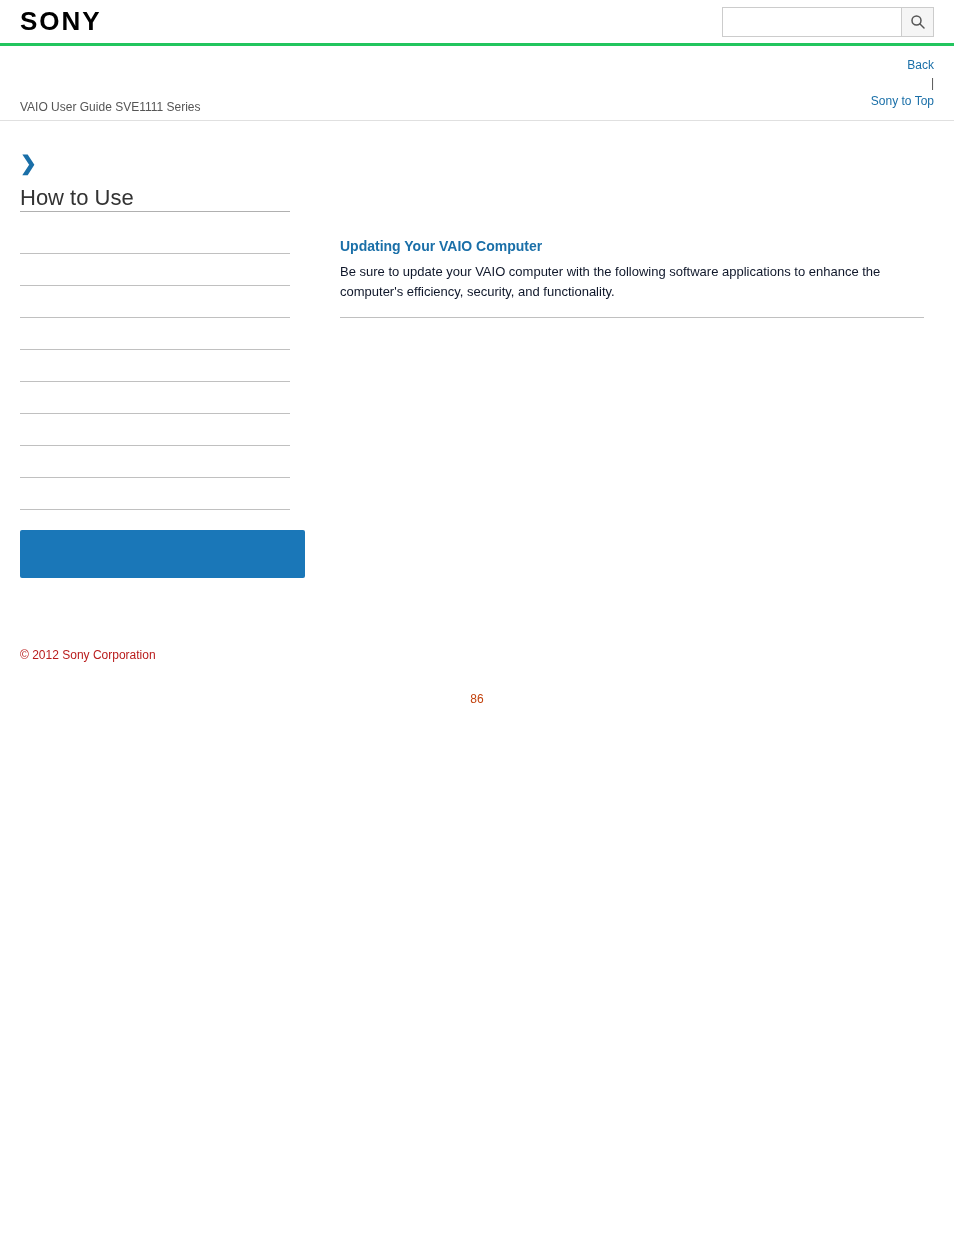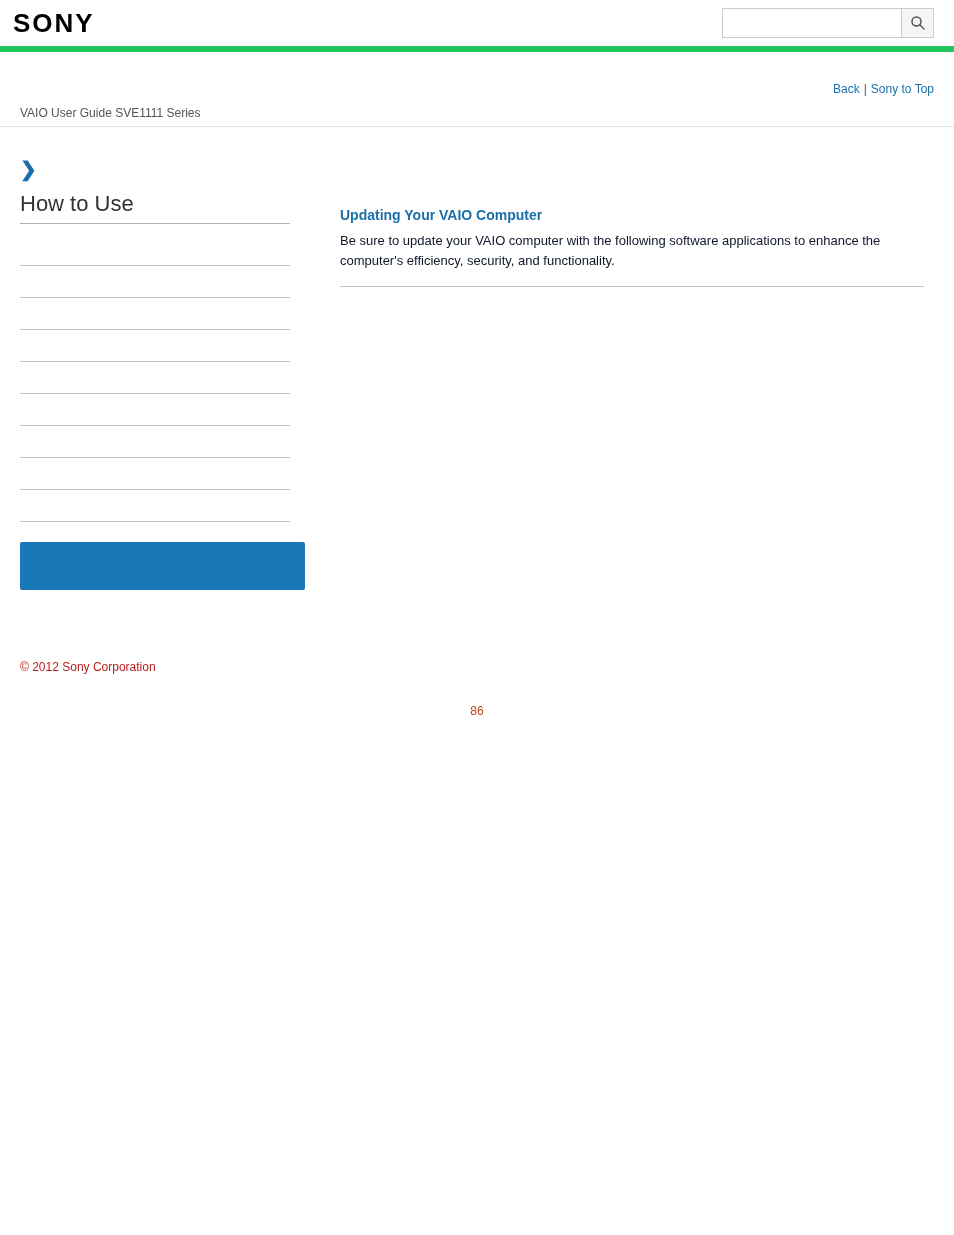--- a/index.html
+++ b/index.html
@@ -15,23 +15,23 @@
       background: #fff;
       width: 954px;
       min-height: 1235px;
     }
 
     
     .header {
       display: flex;
       align-items: center;
       justify-content: space-between;
-      padding: 12px 20px 12px 13px;
-      border-bottom: 6px solid #22c55e;
-      height: 52px;
+      padding: 12px 20px 12px 20px;
+      border-bottom: 3px solid #22c55e;
+      height: 46px;
     }
 
     .sony-logo {
       font-size: 26px;
       font-weight: 900;
       letter-spacing: 2px;
       color: #000;
       font-family: 'Arial Black', Arial, sans-serif;
     }
 
@@ -80,20 +80,21 @@
     .navbar-title {
       color: #555;
       font-size: 12px;
       margin-top: 48px;
     }
 
     .navbar-links {
       display: flex;
       gap: 4px;
       align-items: flex-end;
+      flex-direction: column;
     }
 
     .nav-link {
       color: #1a6fa8;
       text-decoration: none;
       font-size: 12px;
       cursor: pointer;
     }
 
     .nav-separator {
@@ -125,21 +126,21 @@
       font-size: 20px;
       font-weight: bold;
       display: inline-block;
     }
 
     .sidebar-title {
       font-size: 22px;
       font-weight: normal;
       color: #333;
       margin-bottom: 10px;
-      padding-bottom: 6px;
+      padding-bottom: 0;
       border-bottom: 1px solid #b0b0b0;
     }
 
     .sidebar-nav {
       list-style: none;
       margin-top: 10px;
     }
 
     .sidebar-nav li {
       border-bottom: 1px solid #c0c0c0;
@@ -173,20 +174,21 @@
     }
 
     .article-title {
       color: #1a6fa8;
       font-size: 14px;
       font-weight: bold;
       text-decoration: none;
       display: block;
       margin-bottom: 8px;
       cursor: pointer;
+      margin-top: 37px;
     }
 
     .article-description {
       font-size: 13px;
       color: #0f172a;
       line-height: 1.5;
       margin-bottom: 16px;
     }
 
     .article-divider {

